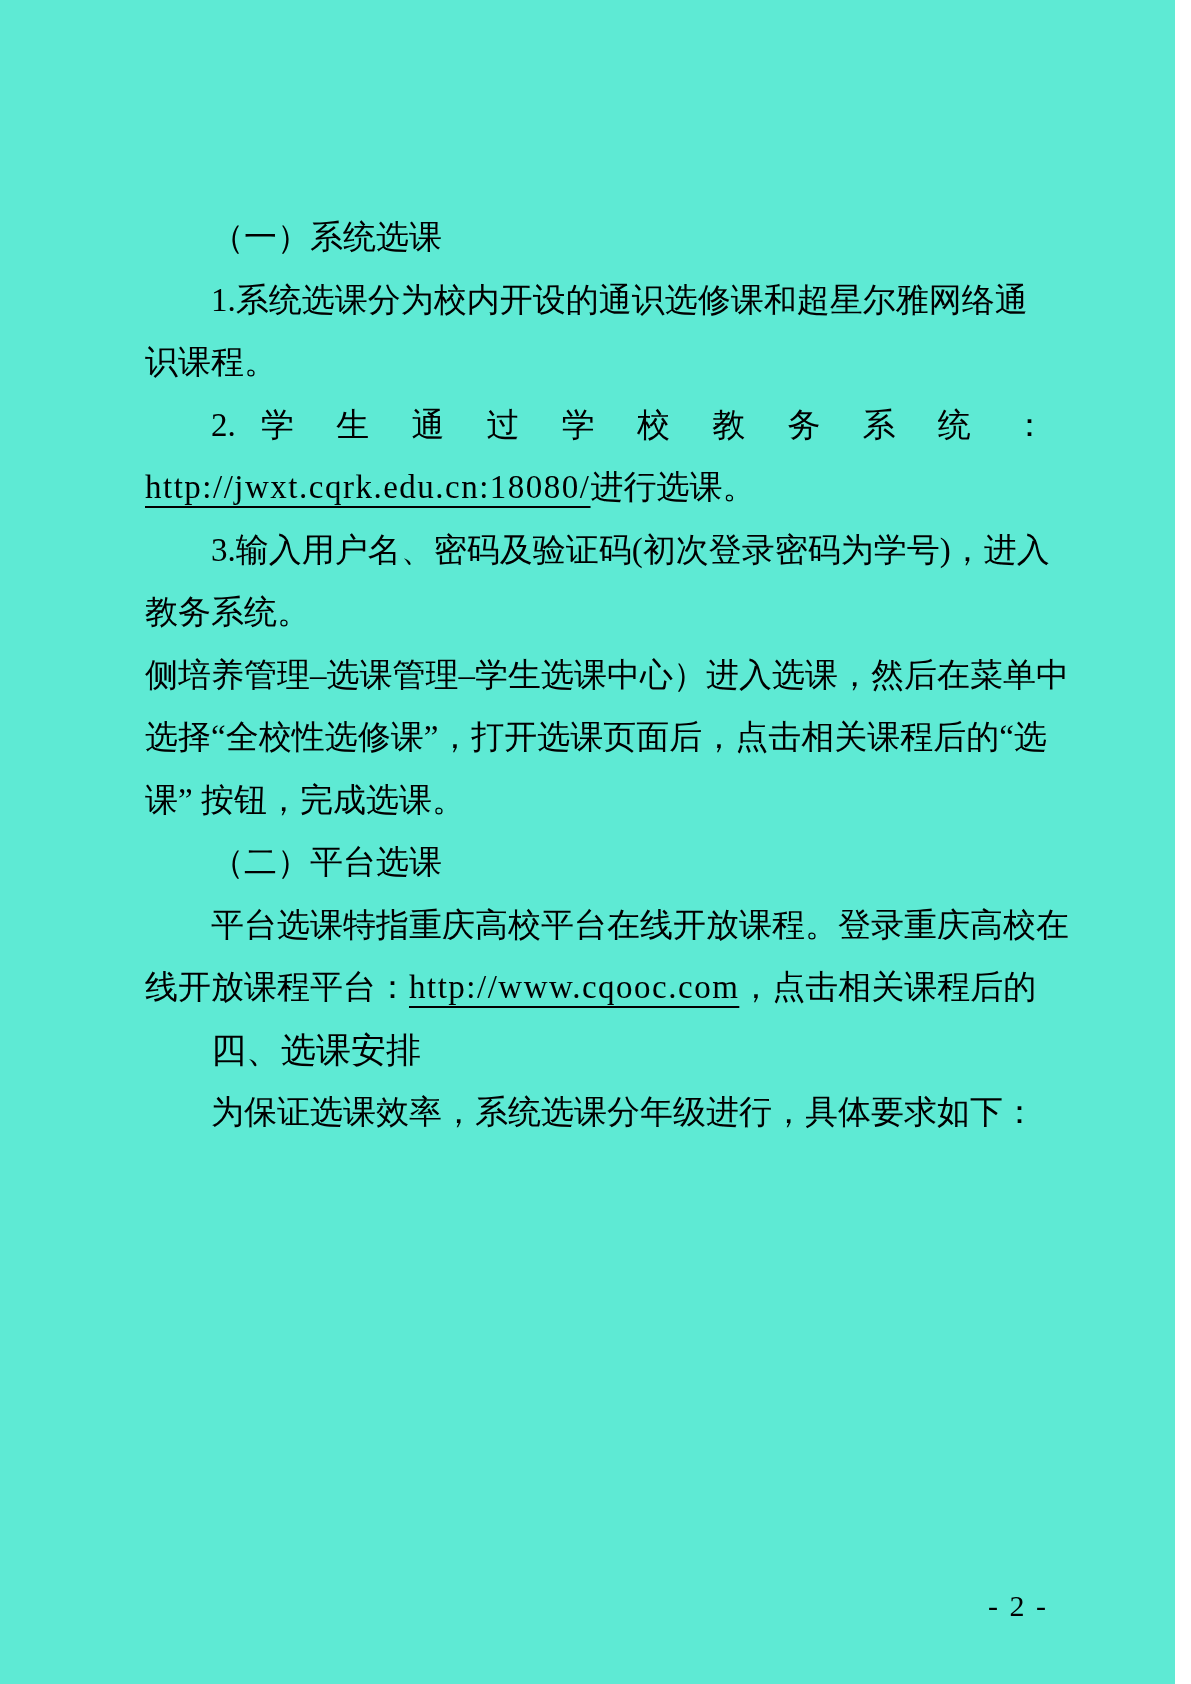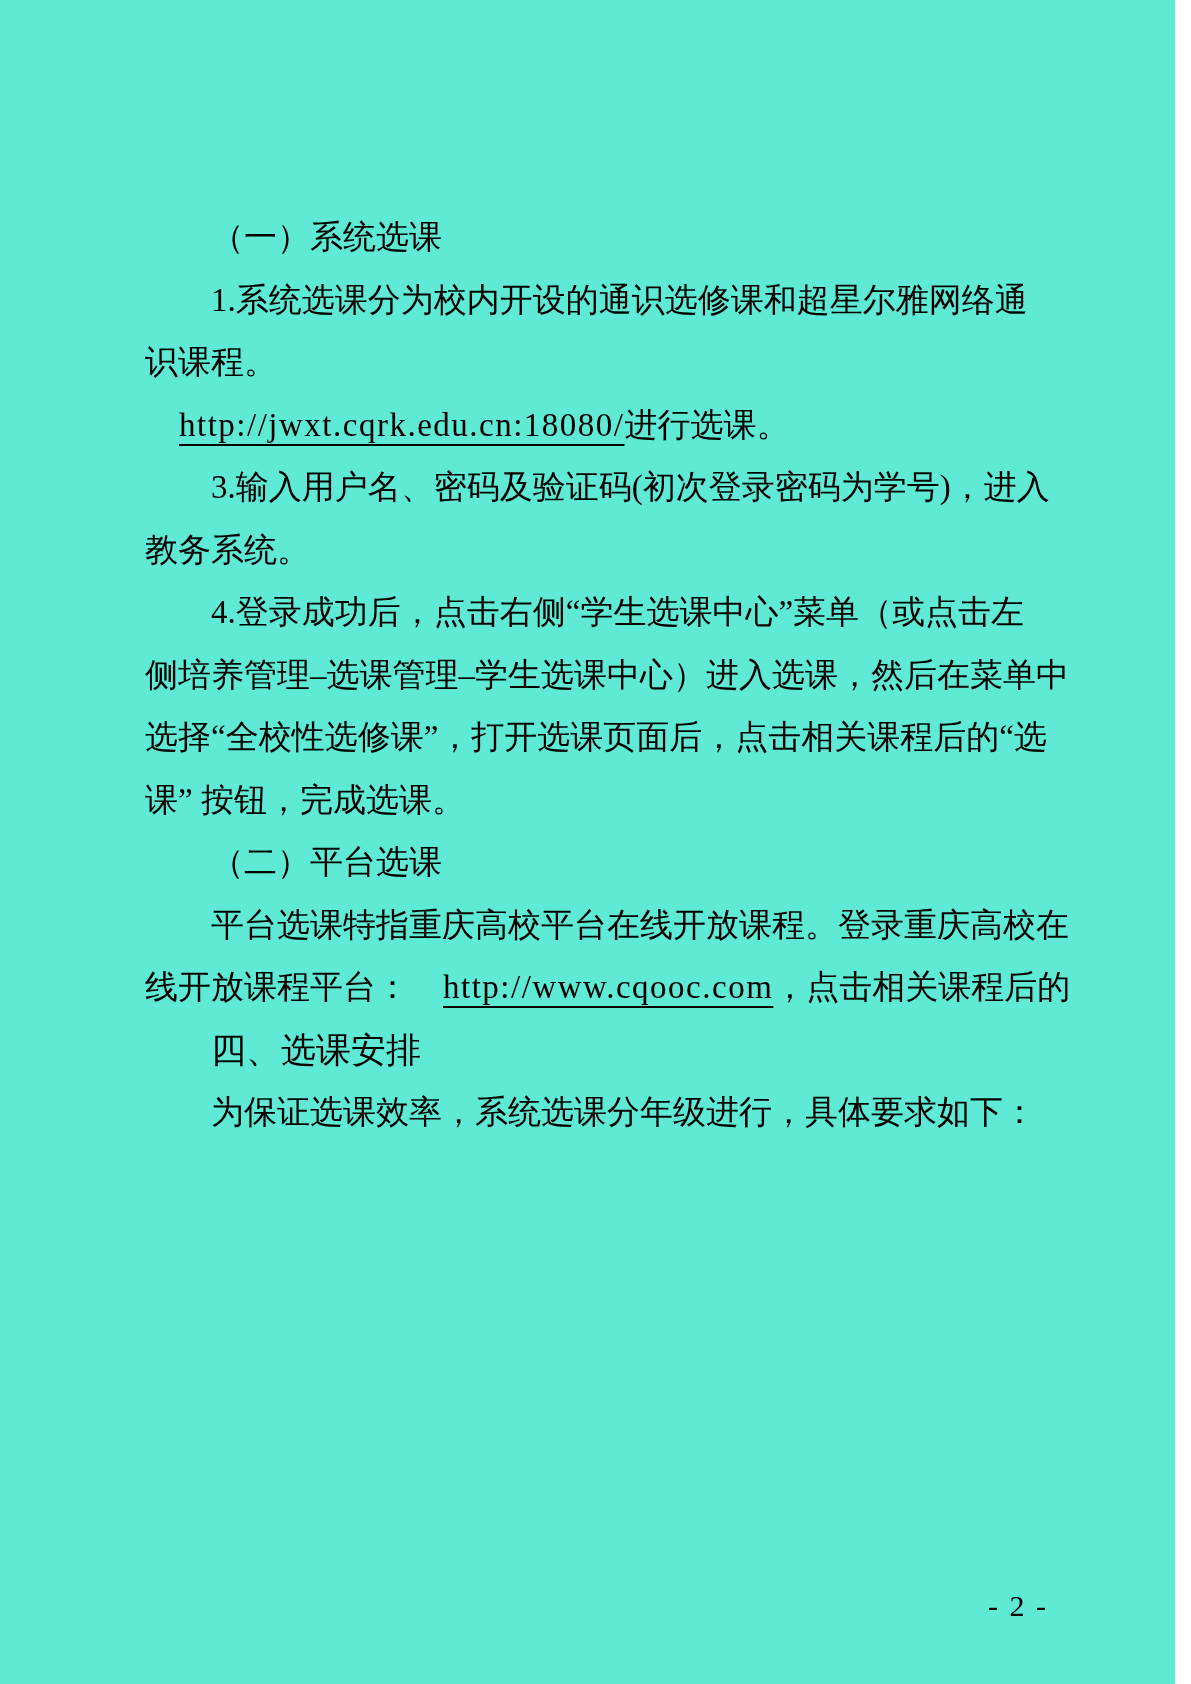--- a/index.html
+++ b/index.html
@@ -36,21 +36,20 @@
     white-space: normal;
     text-align: justify;
     text-align-last: justify;
     text-indent: 66px;
   }
   .url {
     letter-spacing: 1.5px;
     text-decoration: underline;
     text-decoration-thickness: 2px;
     text-underline-offset: 8px;
-    margin-left: 34px;
   }
   .heading-bold {
     font-family: "Liberation Sans", "DejaVu Sans", sans-serif;
     font-weight: 400;
     font-size: 35px;
   }
   .page-number {
     position: absolute;
     left: 988px;
     top: 1586px;
@@ -64,27 +63,27 @@
 <body>
 
 <div class="page">
   <div class="content">
 
     <div class="line ind">（一）系统选课</div>
 
     <div class="line ind">1.系统选课分为校内开设的通识选修课和超星尔雅网络通</div>
     <div class="line">识课程。</div>
 
+    <div class="line spread">2. 学 生 通 过 学 校 教 务 系 统 ：</div>
 
     <div class="line"><span class="url">http://jwxt.cqrk.edu.cn:18080/</span><span>进行选课。</span></div>
 
     <div class="line ind">3.输入用户名、密码及验证码(初次登录密码为学号)，进入</div>
     <div class="line">教务系统。</div>
 
-    <div class="line ind">4.登录成功后，点击右侧“学生选课中心”菜单（或点击左</div>
     <div class="line">侧培养管理–选课管理–学生选课中心）进入选课，然后在菜单中</div>
     <div class="line">选择“全校性选修课”，打开选课页面后，点击相关课程后的“选</div>
     <div class="line">课” 按钮，完成选课。</div>
 
     <div class="line ind">（二）平台选课</div>
 
     <div class="line ind">平台选课特指重庆高校平台在线开放课程。登录重庆高校在</div>
     <div class="line"><span>线开放课程平台：</span><span class="url">http://www.cqooc.com</span><span>，点击相关课程后的</span></div>
 
     <div class="line ind heading-bold">四、选课安排</div>

